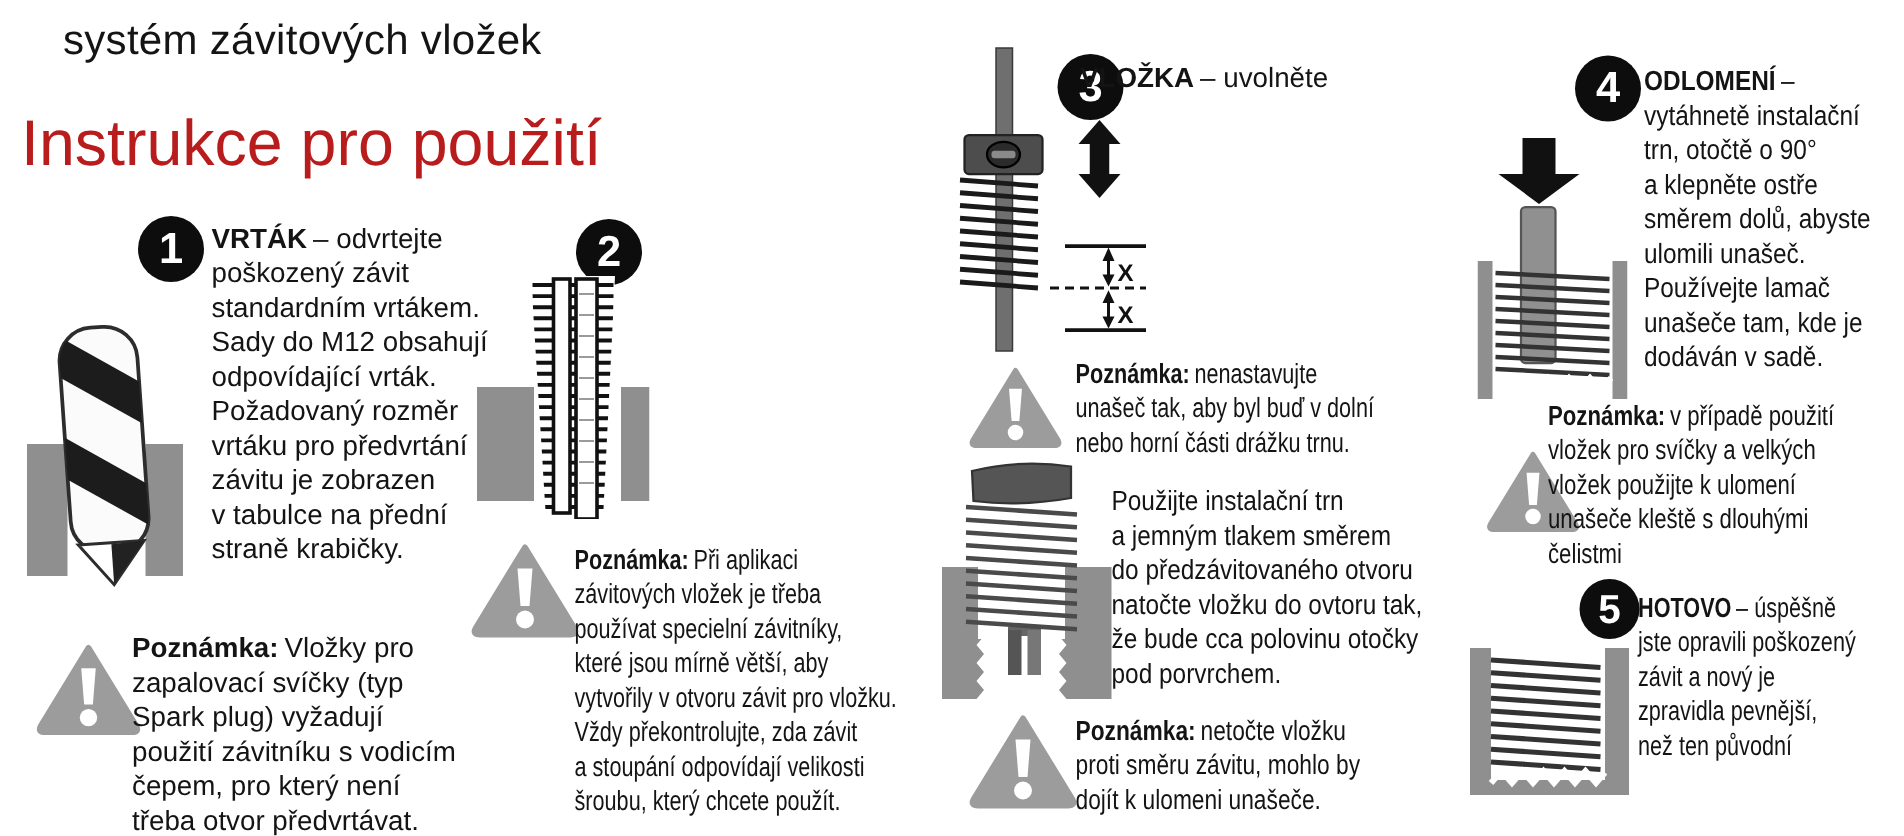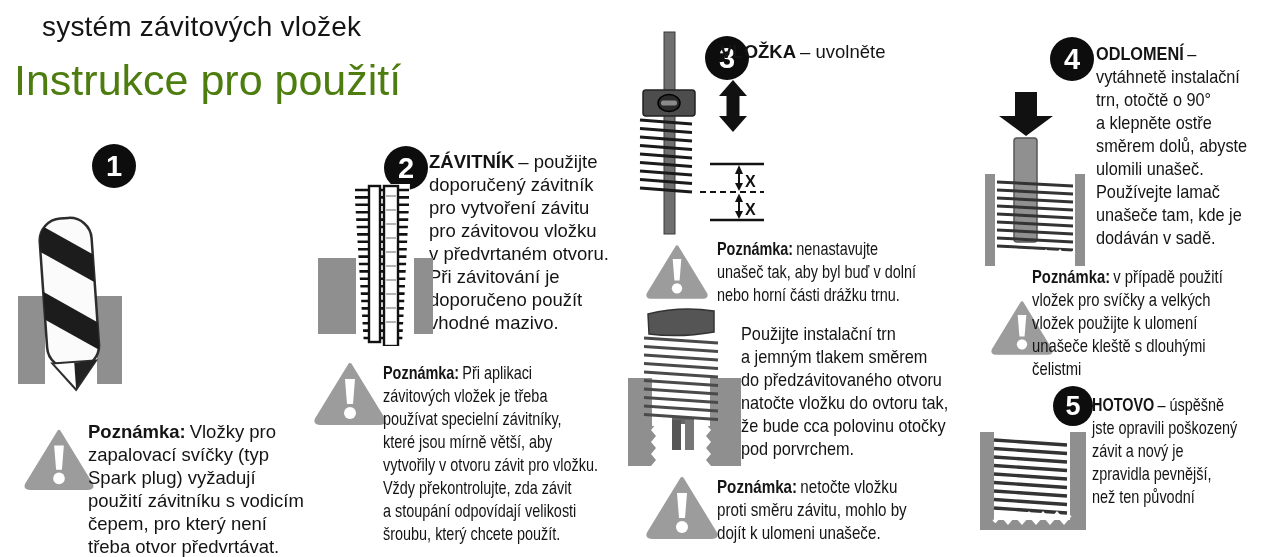--- a/index.html
+++ b/index.html
@@ -3,35 +3,47 @@
 <meta charset="utf-8">
 <style>
   html,body{margin:0;padding:0;background:#ffffff;}
   .page{position:relative;width:1269px;height:557px;background:#fff;overflow:hidden;
         font-family:"Liberation Sans",sans-serif;color:#141414;}
   .abs{position:absolute;}
   .txt{font-size:18.5px;line-height:23px;transform-origin:0 0;}
   .b{font-weight:bold;margin-right:4px;}
   .pre{white-space:pre-line;}
   .subtitle{font-size:28px;letter-spacing:.2px;}
-  .title{font-size:43px;color:#4d7c0f;}
+  .title{font-size:43px;color:#b91c1c;margin-top:16px;}
   .badge{width:44px;height:44px;border-radius:50%;background:#0d0d0d;color:#fff;
          font-weight:bold;font-size:29px;display:flex;align-items:center;justify-content:center;}
   svg{display:block;}
 </style>
 </head>
 <body>
 
 <div class="page">
 
   <div class="abs subtitle" style="left:42px;top:11px">systém závitových vložek</div>
   <div class="abs title" style="left:14px;top:56px">Instrukce pro použití</div>
 
   <div class="abs badge" style="left:92px;top:144px">
     <span>1</span>
+  </div>
+  <div class="abs txt" style="left:141px;top:147px;width:220px">
+    <span class="b">VRTÁK</span><span>– odvrtejte</span>
+    <div class="pre">poškozený závit
+standardním vrtákem.
+Sady do M12 obsahují
+odpovídající vrták.
+Požadovaný rozměr
+vrtáku pro předvrtání
+závitu je zobrazen
+v tabulce na přední
+straně krabičky.</div>
   </div>
 
   <svg class="abs" style="left:8px;top:212px" width="125" height="185" viewBox="0 0 125 185">
     <rect x="10" y="84" width="27" height="88" fill="#8f8f8f"></rect>
     <rect x="89" y="84" width="25" height="88" fill="#8f8f8f"></rect>
     <g transform="rotate(-4 62 90)">
       <clipPath id="drillClip">
           <rect x="36" y="6" width="52" height="150" rx="22"></rect>
         </clipPath>
       <rect x="36" y="6" width="52" height="150" rx="22" fill="#fbfbfb" stroke="#2d2d2d" stroke-width="2.5"></rect>
@@ -54,30 +66,20 @@
     <span class="b">Poznámka:</span><span class="pre">Vložky pro
 zapalovací svíčky (typ
 Spark plug) vyžadují
 použití závitníku s vodicím
 čepem, pro který není
 třeba otvor předvrtávat.</span>
   </div>
 
   <div class="abs badge" style="left:384px;top:146px">
     <span>2</span>
-  </div>
-  <div class="abs txt" style="left:429px;top:150px;width:215px">
-    <span class="b">ZÁVITNÍK</span><span>– použijte</span>
-    <div class="pre">doporučený závitník
-pro vytvoření závitu
-pro závitovou vložku
-v předvrtaném otvoru.
-Při závitování je
-doporučeno použít
-vhodné mazivo.</div>
   </div>
 
   <svg class="abs" style="left:318px;top:182px" width="115" height="182" viewBox="0 0 115 182">
     <rect x="0" y="76" width="38" height="76" fill="#8f8f8f"></rect>
     <rect x="96" y="76" width="19" height="76" fill="#8f8f8f"></rect>
     <clipPath id="tapClip">
         <polygon points="36,2 92,2 84,164 46,164"></polygon>
       </clipPath>
     <g clip-path="url(#tapClip)">
       <rect x="36" y="2" width="56" height="162" fill="#ffffff"></rect>

